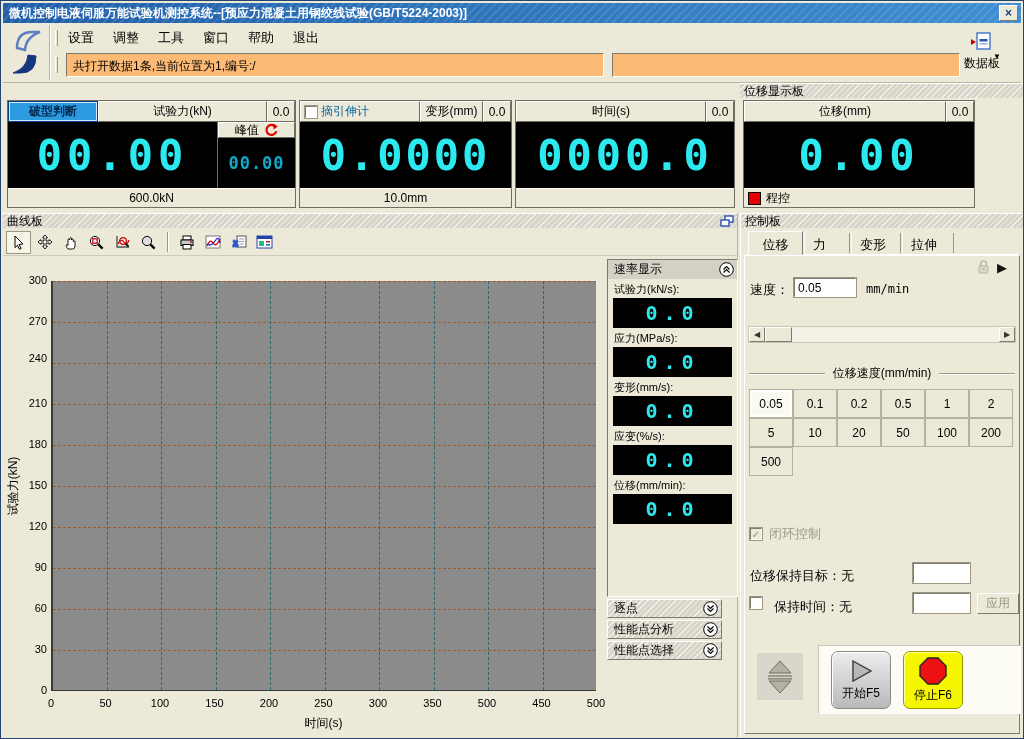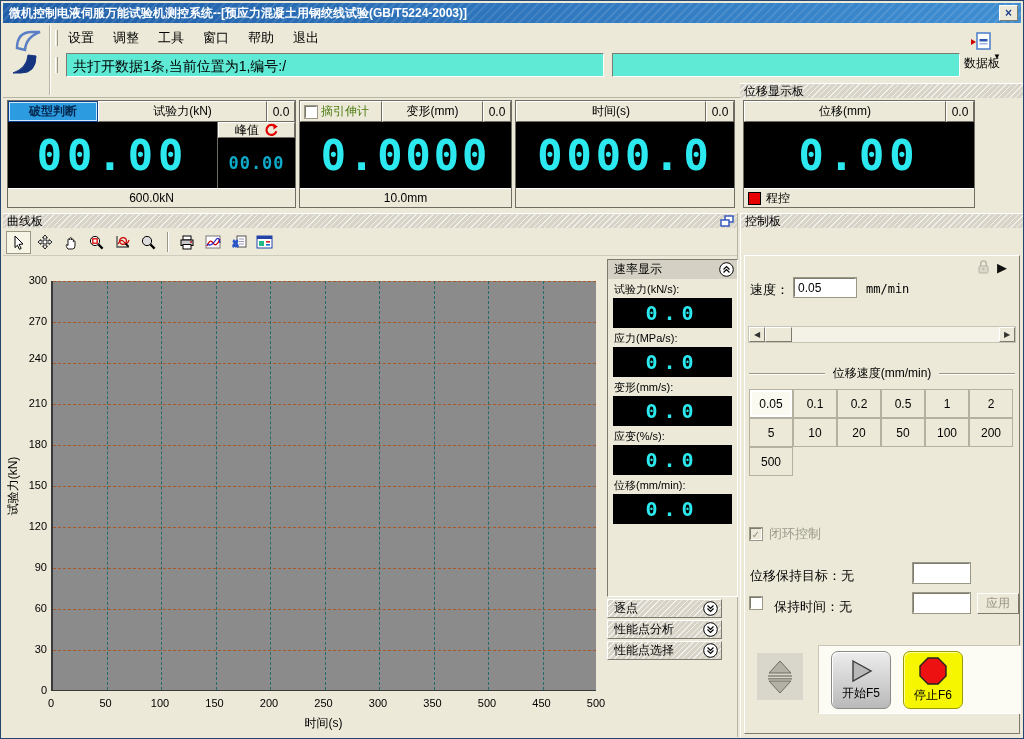--- a/index.html
+++ b/index.html
@@ -12,49 +12,49 @@
   .hatch{background-color:#D8D4C8;background-image:repeating-linear-gradient(135deg,rgba(255,255,255,.65) 0 1px,rgba(0,0,0,0) 1px 4px);}
 
   
   .titlebar{position:absolute;left:2px;top:2px;right:2px;height:20px;display:flex;align-items:center;padding-left:6px;
     background:linear-gradient(90deg,#1f5ea8,#3f8ed2);color:#fff;font-weight:bold;font-size:12px;
     background-image:repeating-linear-gradient(135deg,rgba(255,255,255,.10) 0 2px,rgba(0,0,0,0) 2px 6px),linear-gradient(90deg,#1f5ea8,#3f8ed2);}
   .close-btn{margin-left:auto;margin-right:3px;width:19px;height:16px;display:flex;align-items:center;justify-content:center;
     font-weight:bold;font-size:12px;color:#1d3f8f;cursor:default;}
 
   
-  .toolzone{position:absolute;left:2px;top:22px;right:2px;height:75px;background:#ECE9D8;border-bottom:1px solid #b8b4a4;}
+  .toolzone{position:absolute;left:2px;top:22px;right:2px;height:60px;background:#ECE9D8;border-bottom:1px solid #b8b4a4;}
   .logo-box{position:absolute;left:5px;top:3px;width:37px;height:53px;}
   .vsep{position:absolute;left:46px;top:2px;bottom:2px;width:2px;border-left:1px solid #b8b4a4;border-right:1px solid #fff;}
   .grip{width:3px;height:16px;border-left:1px solid #fff;border-right:1px solid #9a9784;margin-right:8px;}
   .menu-row{position:absolute;left:52px;top:5px;height:20px;display:flex;align-items:center;font-size:13px;}
   .menu-row span{margin-right:15px;padding:1px 2px;}
   .status-row{position:absolute;left:52px;top:30px;height:24px;display:flex;align-items:center;}
-  .status-field{height:24px;background:#5eead4;padding:4px 6px;font-size:14px;overflow:hidden;white-space:nowrap;}
+  .status-field{height:24px;background:#fdba74;padding:4px 6px;font-size:12px;overflow:hidden;white-space:nowrap;}
   .databoard{position:absolute;right:8px;top:4px;width:62px;height:50px;display:flex;flex-direction:column;align-items:center;justify-content:center;gap:2px;}
   .db-caret{position:absolute;right:-8px;top:20px;font-size:8px;color:#000;}
 
   
   .phead{height:15px;font-size:12px;line-height:14px;padding:0 4px;border-top:1px solid #fff;}
 
   
   .toppanel{position:absolute;top:82px;height:128px;}
   .dgroup{position:absolute;top:17px;height:108px;background:#000;border:1px solid #6f6d62;display:flex;flex-direction:column;}
   .dg-head{display:flex;height:21px;background:#000;}
   .hdr-btn{background:#ECE9D8;border:1px solid;border-color:#fff #6f6d62 #6f6d62 #fff;font-size:12px;display:flex;align-items:center;justify-content:center;}
   .break-btn{width:90px;background:#2D9BE0;border:1px solid #0a3f8c;box-shadow:inset 0 0 0 1px #cfe8ff;color:#00264d;font-weight:bold;}
   .aux{width:28px;}
   .dg-body{flex:1;display:flex;}
   .lcd{background:#000;color:#2BE9EF;font-family:"DejaVu Sans Mono",monospace;font-weight:bold;display:flex;align-items:center;justify-content:center;}
   .lcd-big{flex:1;font-size:42px;letter-spacing:5px;}
   .peak-col{width:78px;display:flex;flex-direction:column;border-left:1px solid #6f6d62;}
   .peak-btn{height:16px;display:flex;align-items:center;justify-content:center;gap:5px;font-size:12px;background:#ECE9D8;border:1px solid;border-color:#fff #6f6d62 #6f6d62 #fff;}
   .peak-lcd{flex:1;font-size:17px;color:#0fa9c9;letter-spacing:1px;}
   .dg-foot{height:19px;background:#ECE9D8;border-top:1px solid #fff;font-size:12px;display:flex;align-items:center;justify-content:center;}
-  .ext-cell{width:82px;gap:4px;justify-content:flex-start;padding-left:4px;color:#4d7c0f;}
+  .ext-cell{width:120px;gap:4px;justify-content:flex-start;padding-left:4px;color:#0369a1;}
   .chk{width:12px;height:12px;background:#fff;border:1px solid;border-color:#7d7b6f #fff #fff #7d7b6f;outline:1px solid #9a9784;display:inline-flex;align-items:center;justify-content:center;font-size:10px;}
   .foot-left{justify-content:flex-start;padding-left:4px;gap:5px;}
   .redsq{width:13px;height:13px;background:#e60000;border:1px solid #000;}
 
   
   #curvepanel{position:absolute;left:2px;top:212px;width:735px;height:524px;background:#ECE9D8;border-right:1px solid #b8b4a4;}
   .cp-head{position:relative;}
   .restore-ico{position:absolute;right:3px;top:1px;width:14px;height:13px;}
   .cp-toolbar{position:absolute;left:0;top:16px;right:0;height:27px;display:flex;align-items:center;padding-left:3px;border-bottom:1px solid #cfcbbd;background:#ECE9D8;}
   .tbtn{width:25px;height:23px;display:flex;align-items:center;justify-content:center;margin-right:1px;}
@@ -408,20 +408,26 @@
         <circle cx="7.5" cy="7.5" r="6.8" fill="#fff" stroke="#000"></circle>
         <polyline points="4.5,4.5 7.5,7.5 10.5,4.5" fill="none" stroke="#000" stroke-width="1.2"></polyline>
         <polyline points="4.5,7.5 7.5,10.5 10.5,7.5" fill="none" stroke="#000" stroke-width="1.2"></polyline>
       </svg>
     </div>
   </div>
 
   <div id="ctrlpanel">
     <div class="phead hatch">控制板</div>
 
+    <div class="tabs">
+      <div class="tab active" style="left:2px;width:55px;">位移</div>
+      <div class="tab" style="left:58px;width:46px;text-align:left;padding-left:8px;">力</div>
+      <div class="tab" style="left:105px;width:50px;text-align:left;padding-left:8px;">变形</div>
+      <div class="tab" style="left:156px;width:52px;text-align:left;padding-left:8px;">拉伸</div>
+    </div>
     <div class="tabpage"></div>
 
     <div class="lockrow">
       <svg width="15" height="16" viewBox="0 0 15 16" opacity="0.55">
         <rect x="3" y="7" width="9" height="7" rx="1" fill="#cfccc0" stroke="#8a887c"></rect>
         <path d="M4.7 7 V4.7 a2.8 2.8 0 0 1 5.6 0 V7" fill="none" stroke="#8a887c" stroke-width="1.4"></path>
         <circle cx="7.5" cy="10" r="1.1" fill="#8a887c"></circle>
       </svg>
       <span class="play-arrow">▶</span>
     </div>

